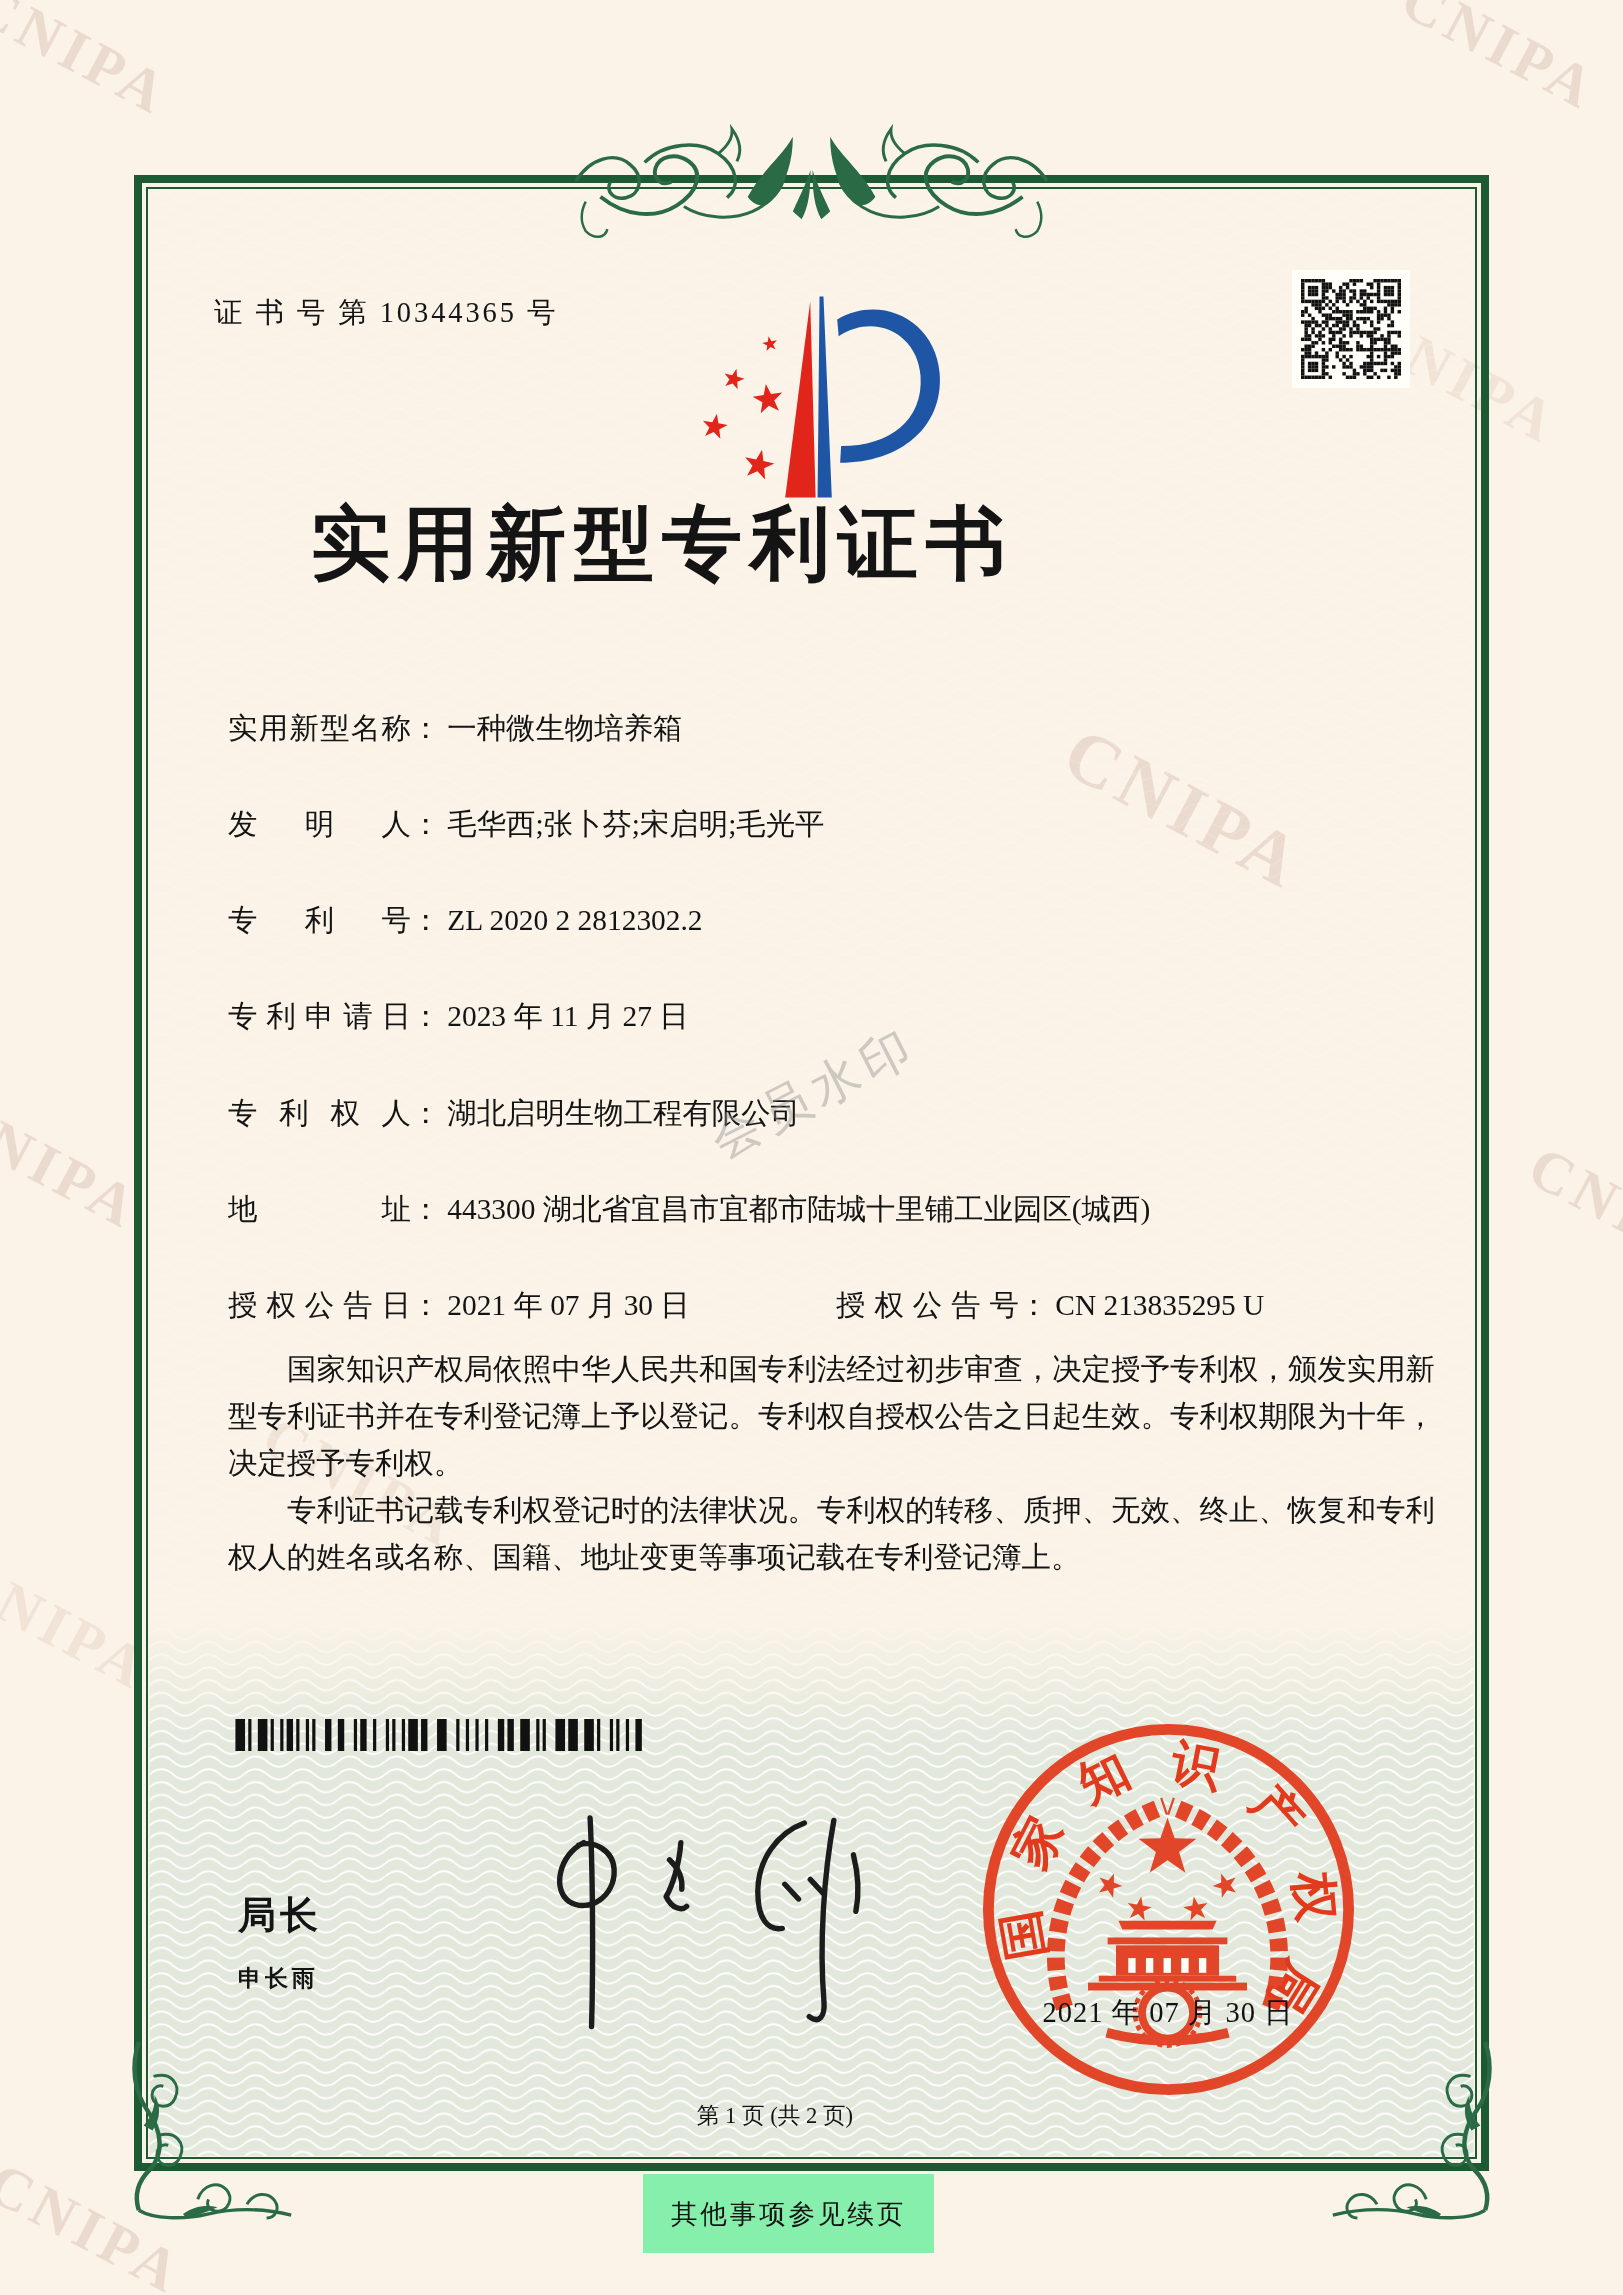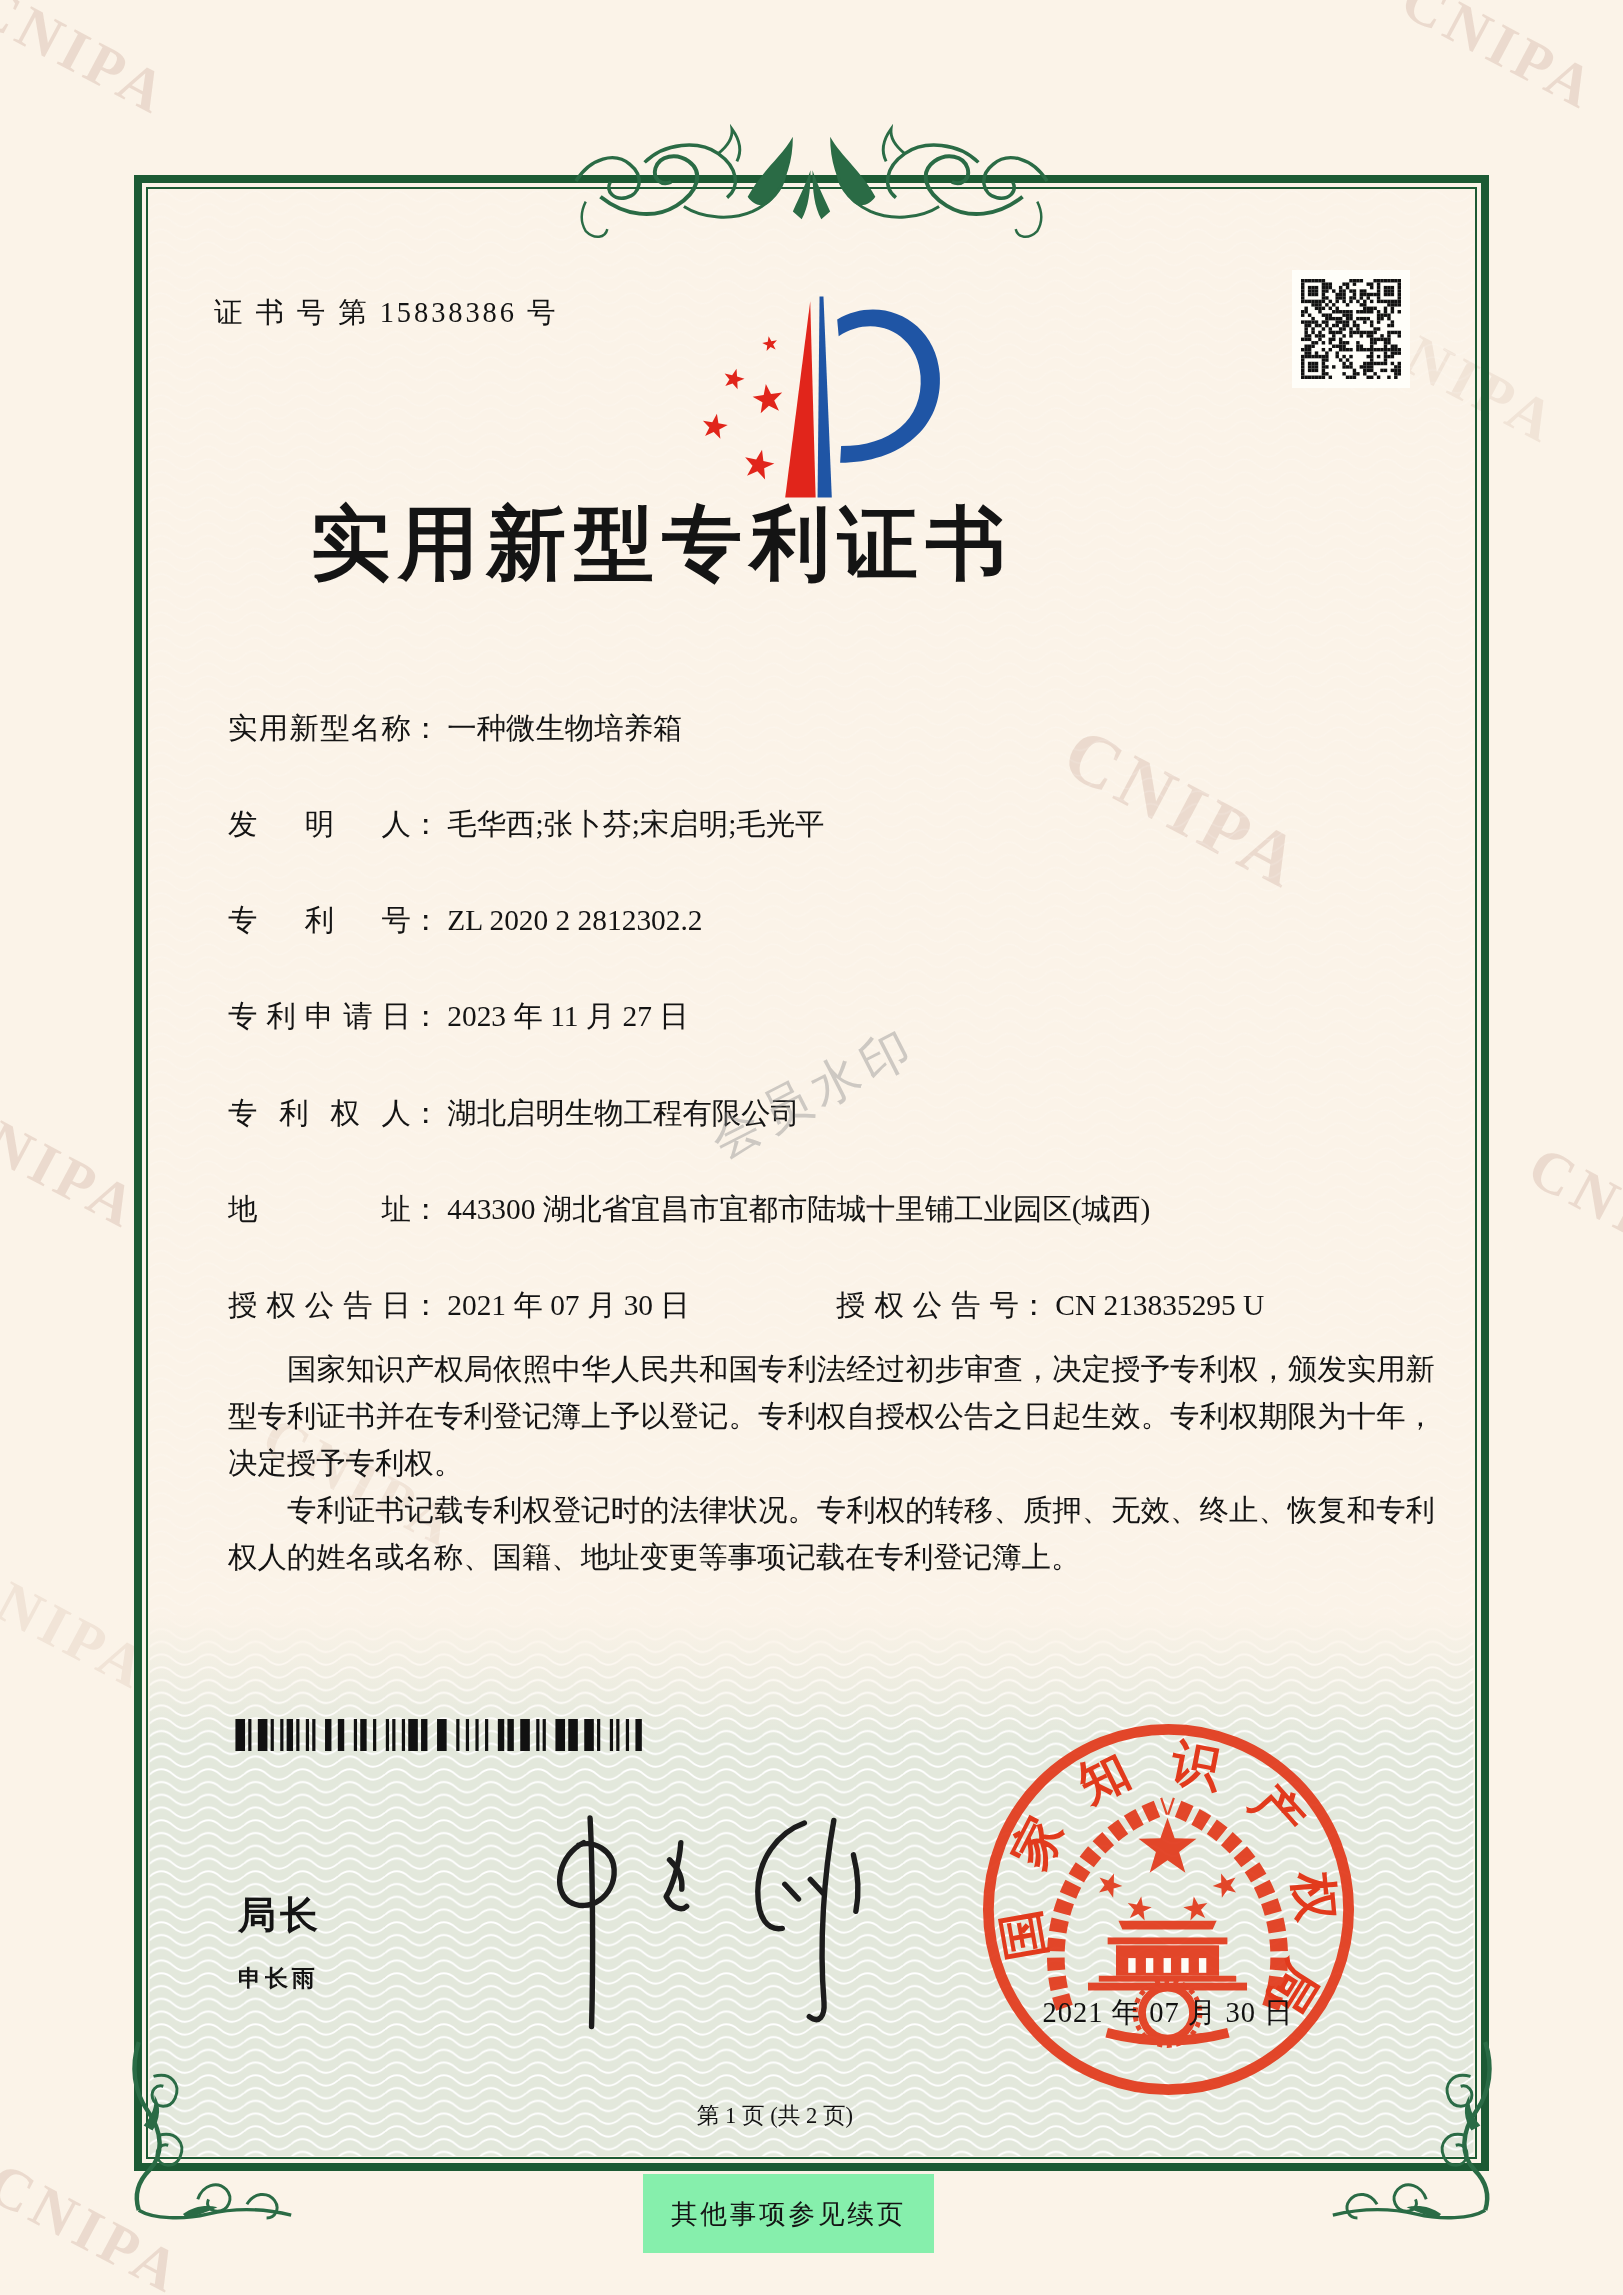--- a/index.html
+++ b/index.html
@@ -127,21 +127,21 @@
       <path stroke-width="6" d="M 150,330 C 160,300 190,292 208,310 C 224,328 212,354 190,354 C 174,354 166,342 172,330"></path>
       <path stroke-width="6" d="M 250,340 C 264,316 292,314 306,332 C 318,348 308,368 290,368"></path>
       <path fill="#2a6b45" stroke="none" d="M 40,180 C 58,160 64,140 62,118 C 76,140 74,168 58,190 Z"></path>
       <path fill="#2a6b45" stroke="none" d="M 120,360 C 140,344 168,340 190,346 C 168,356 146,364 126,368 Z"></path>
     </g>
   </svg>
   <svg class="orn" style="left:1323px;top:2037px" width="177" height="187" viewBox="0 0 360 380">
     <use href="#corner-fl" transform="translate(360,0) scale(-1,1)"></use>
   </svg>
 
-  <div id="cert-no">证 书 号 第 15838386 号</div>
+  <div id="cert-no">证 书 号 第 10344365 号</div>
 
   <svg id="logo" width="255" height="211" viewBox="0 0 520 430">
     <g id="logo-stars" fill="#e1251b">
         <polygon points="152.2,94.2 157.8,104.2 169.1,102.5 161.3,110.9 166.5,121.1 156.1,116.3 148.0,124.4 149.3,113.0 139.2,107.8 150.4,105.6"></polygon>
         <polygon points="86.7,160.7 87.8,176.5 103.0,180.8 88.4,186.8 88.9,202.5 78.7,190.5 63.9,195.8 72.2,182.5 62.5,170.0 77.8,173.8"></polygon>
         <polygon points="146.5,191.3 157.0,211.7 179.8,209.0 163.6,225.2 173.2,246.0 152.8,235.7 136.0,251.3 139.5,228.6 119.5,217.4 142.1,213.8"></polygon>
         <polygon points="46.7,252.4 49.8,271.5 68.7,275.2 51.5,284.1 53.8,303.3 40.1,289.6 22.6,297.8 31.3,280.5 18.2,266.3 37.3,269.3"></polygon>
         <polygon points="138.7,325.7 141.5,348.4 163.8,353.7 143.1,363.4 145.0,386.2 129.3,369.5 108.2,378.4 119.3,358.3 104.3,341.0 126.8,345.3"></polygon>
       </g>
     <polygon points="237,23 186,423 248,423" fill="#e1251b"></polygon>

